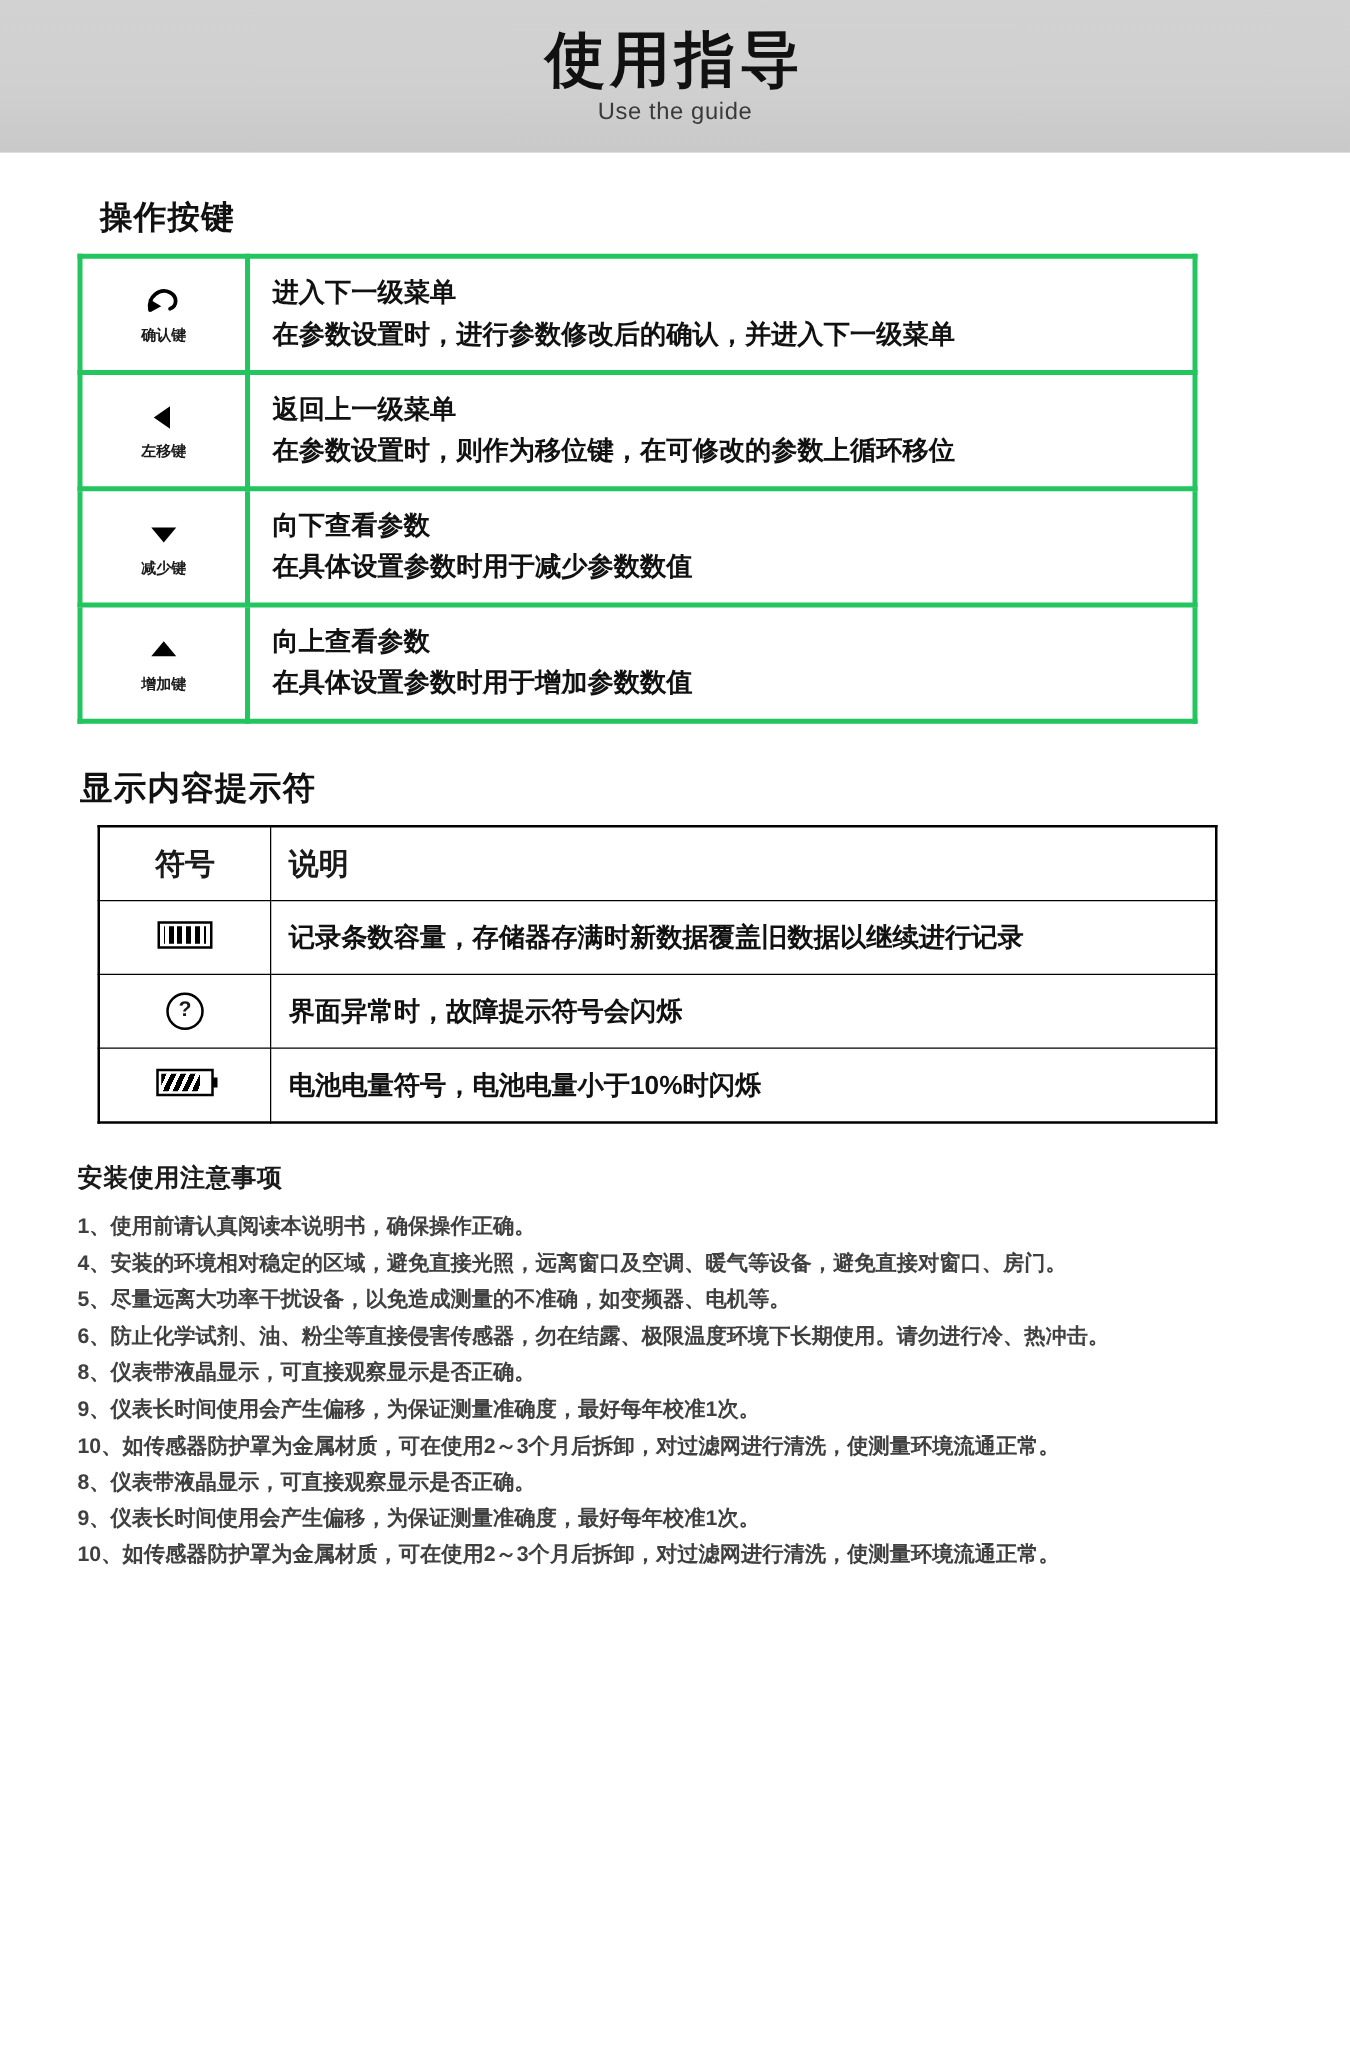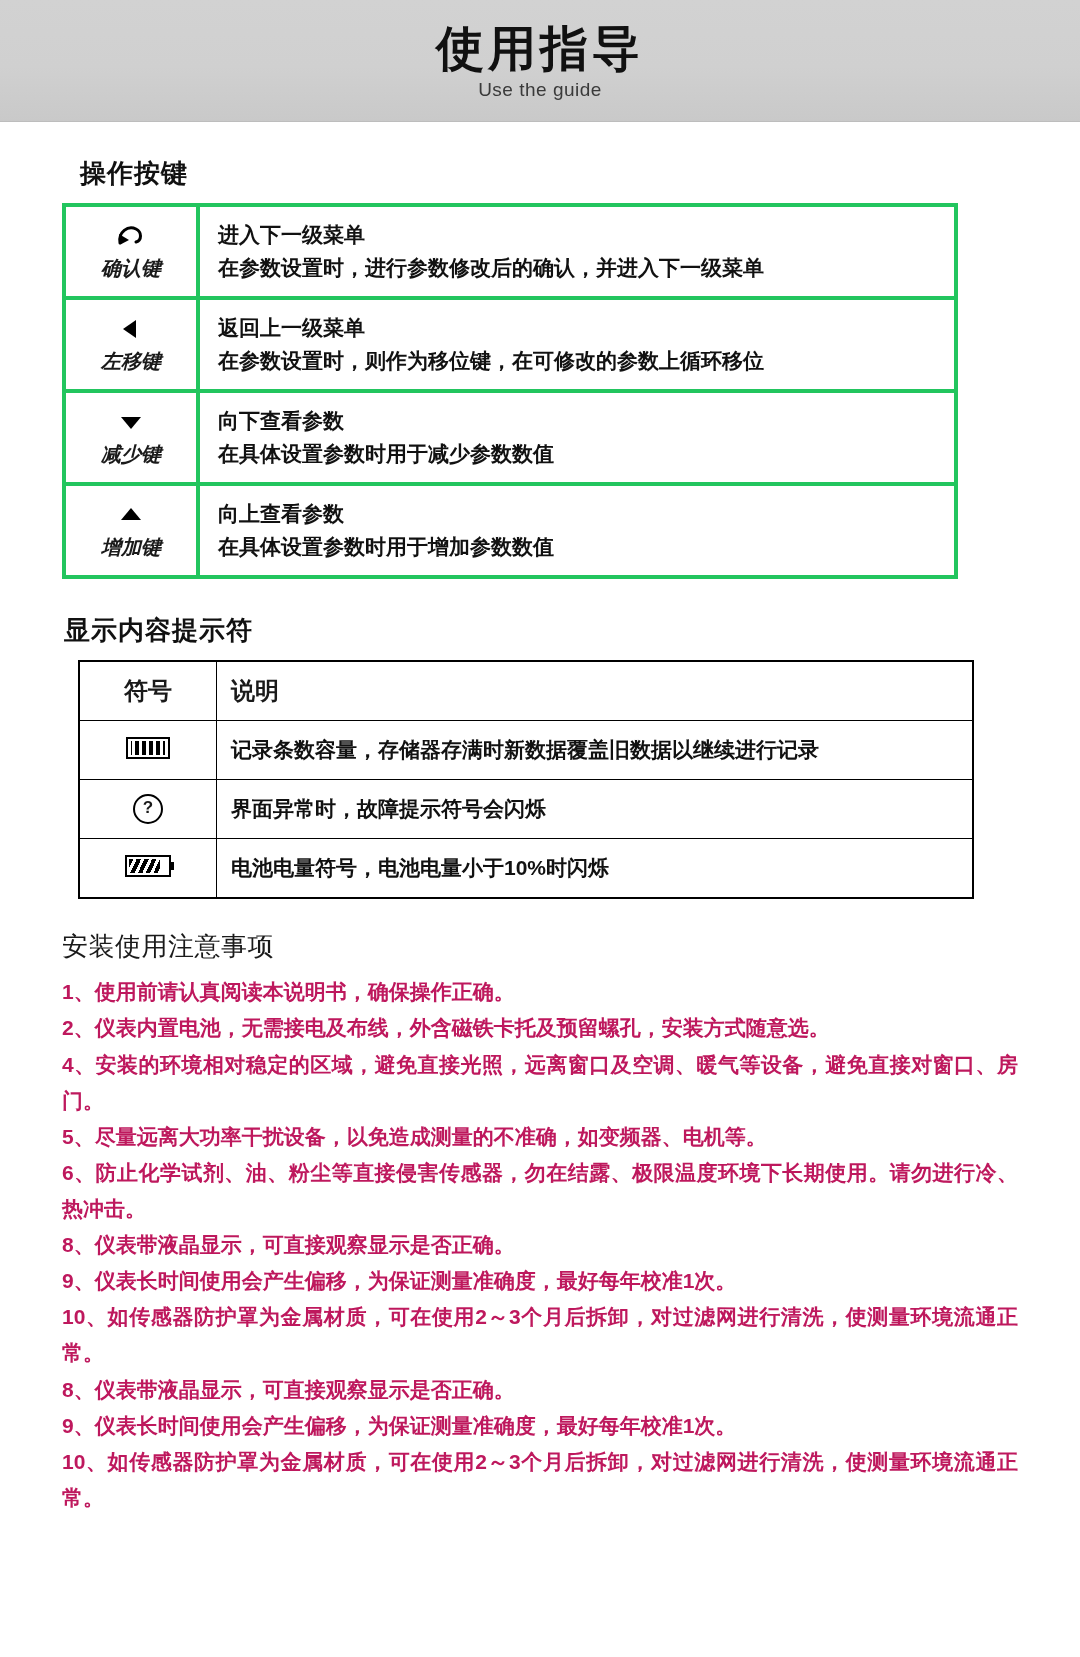--- a/index.html
+++ b/index.html
@@ -78,24 +78,23 @@
     font-size: 26px;
     line-height: 1.1;
     color: #000;
     height: 34px;
     display: flex;
     align-items: center;
     justify-content: center;
   }
   .glyph svg { display:block; }
   .keyname {
-    font-size: 20px;
+    font-size: 12px;
     font-weight: 700;
     margin-top: 2px;
-    font-style: italic;
   }
   table.keys td.desc {
     padding: 12px 14px 12px 18px;
   }
   .desc-line {
     font-size: 21px;
     font-weight: 700;
     line-height: 1.55;
     color: #111;
   }
@@ -166,35 +165,35 @@
     background: repeating-linear-gradient(115deg, #000 0 4px, #fff 4px 7px);
   }
   .ic-battery .cap {
     position: absolute;
     right: -5px; top: 5px;
     width: 4px; height: 8px;
     background: #000;
   }
   
   h2.notes-title {
-    font-size: 26px;
-    font-weight: 400;
+    font-size: 20px;
+    font-weight: 700;
     margin: 30px 0 10px 0;
     letter-spacing: 0.5px;
   }
   ul.notes {
     list-style: none;
     margin: 0;
     padding: 0;
   }
   ul.notes li {
-    font-size: 21px;
+    font-size: 17px;
     font-weight: 700;
     line-height: 1.72;
-    color: #be185d;
+    color: #404040;
     text-align: justify;
     margin: 0;
   }
 </style>
 </head>
 <body>
 
 <div class="page">
 
   <div class="banner">
@@ -295,21 +294,20 @@
             </span>
           </td>
           <td class="symdesc">电池电量符号，电池电量小于10%时闪烁</td>
         </tr>
       </tbody>
     </table>
 
     <h2 class="notes-title">安装使用注意事项</h2>
     <ul class="notes">
       <li>1、使用前请认真阅读本说明书，确保操作正确。</li>
-      <li>2、仪表内置电池，无需接电及布线，外含磁铁卡托及预留螺孔，安装方式随意选。</li>
       <li>4、安装的环境相对稳定的区域，避免直接光照，远离窗口及空调、暖气等设备，避免直接对窗口、房门。</li>
       <li>5、尽量远离大功率干扰设备，以免造成测量的不准确，如变频器、电机等。</li>
       <li>6、防止化学试剂、油、粉尘等直接侵害传感器，勿在结露、极限温度环境下长期使用。请勿进行冷、热冲击。</li>
       <li>8、仪表带液晶显示，可直接观察显示是否正确。</li>
       <li>9、仪表长时间使用会产生偏移，为保证测量准确度，最好每年校准1次。</li>
       <li>10、如传感器防护罩为金属材质，可在使用2～3个月后拆卸，对过滤网进行清洗，使测量环境流通正常。</li>
       <li>8、仪表带液晶显示，可直接观察显示是否正确。</li>
       <li>9、仪表长时间使用会产生偏移，为保证测量准确度，最好每年校准1次。</li>
       <li>10、如传感器防护罩为金属材质，可在使用2～3个月后拆卸，对过滤网进行清洗，使测量环境流通正常。</li>
     </ul>

